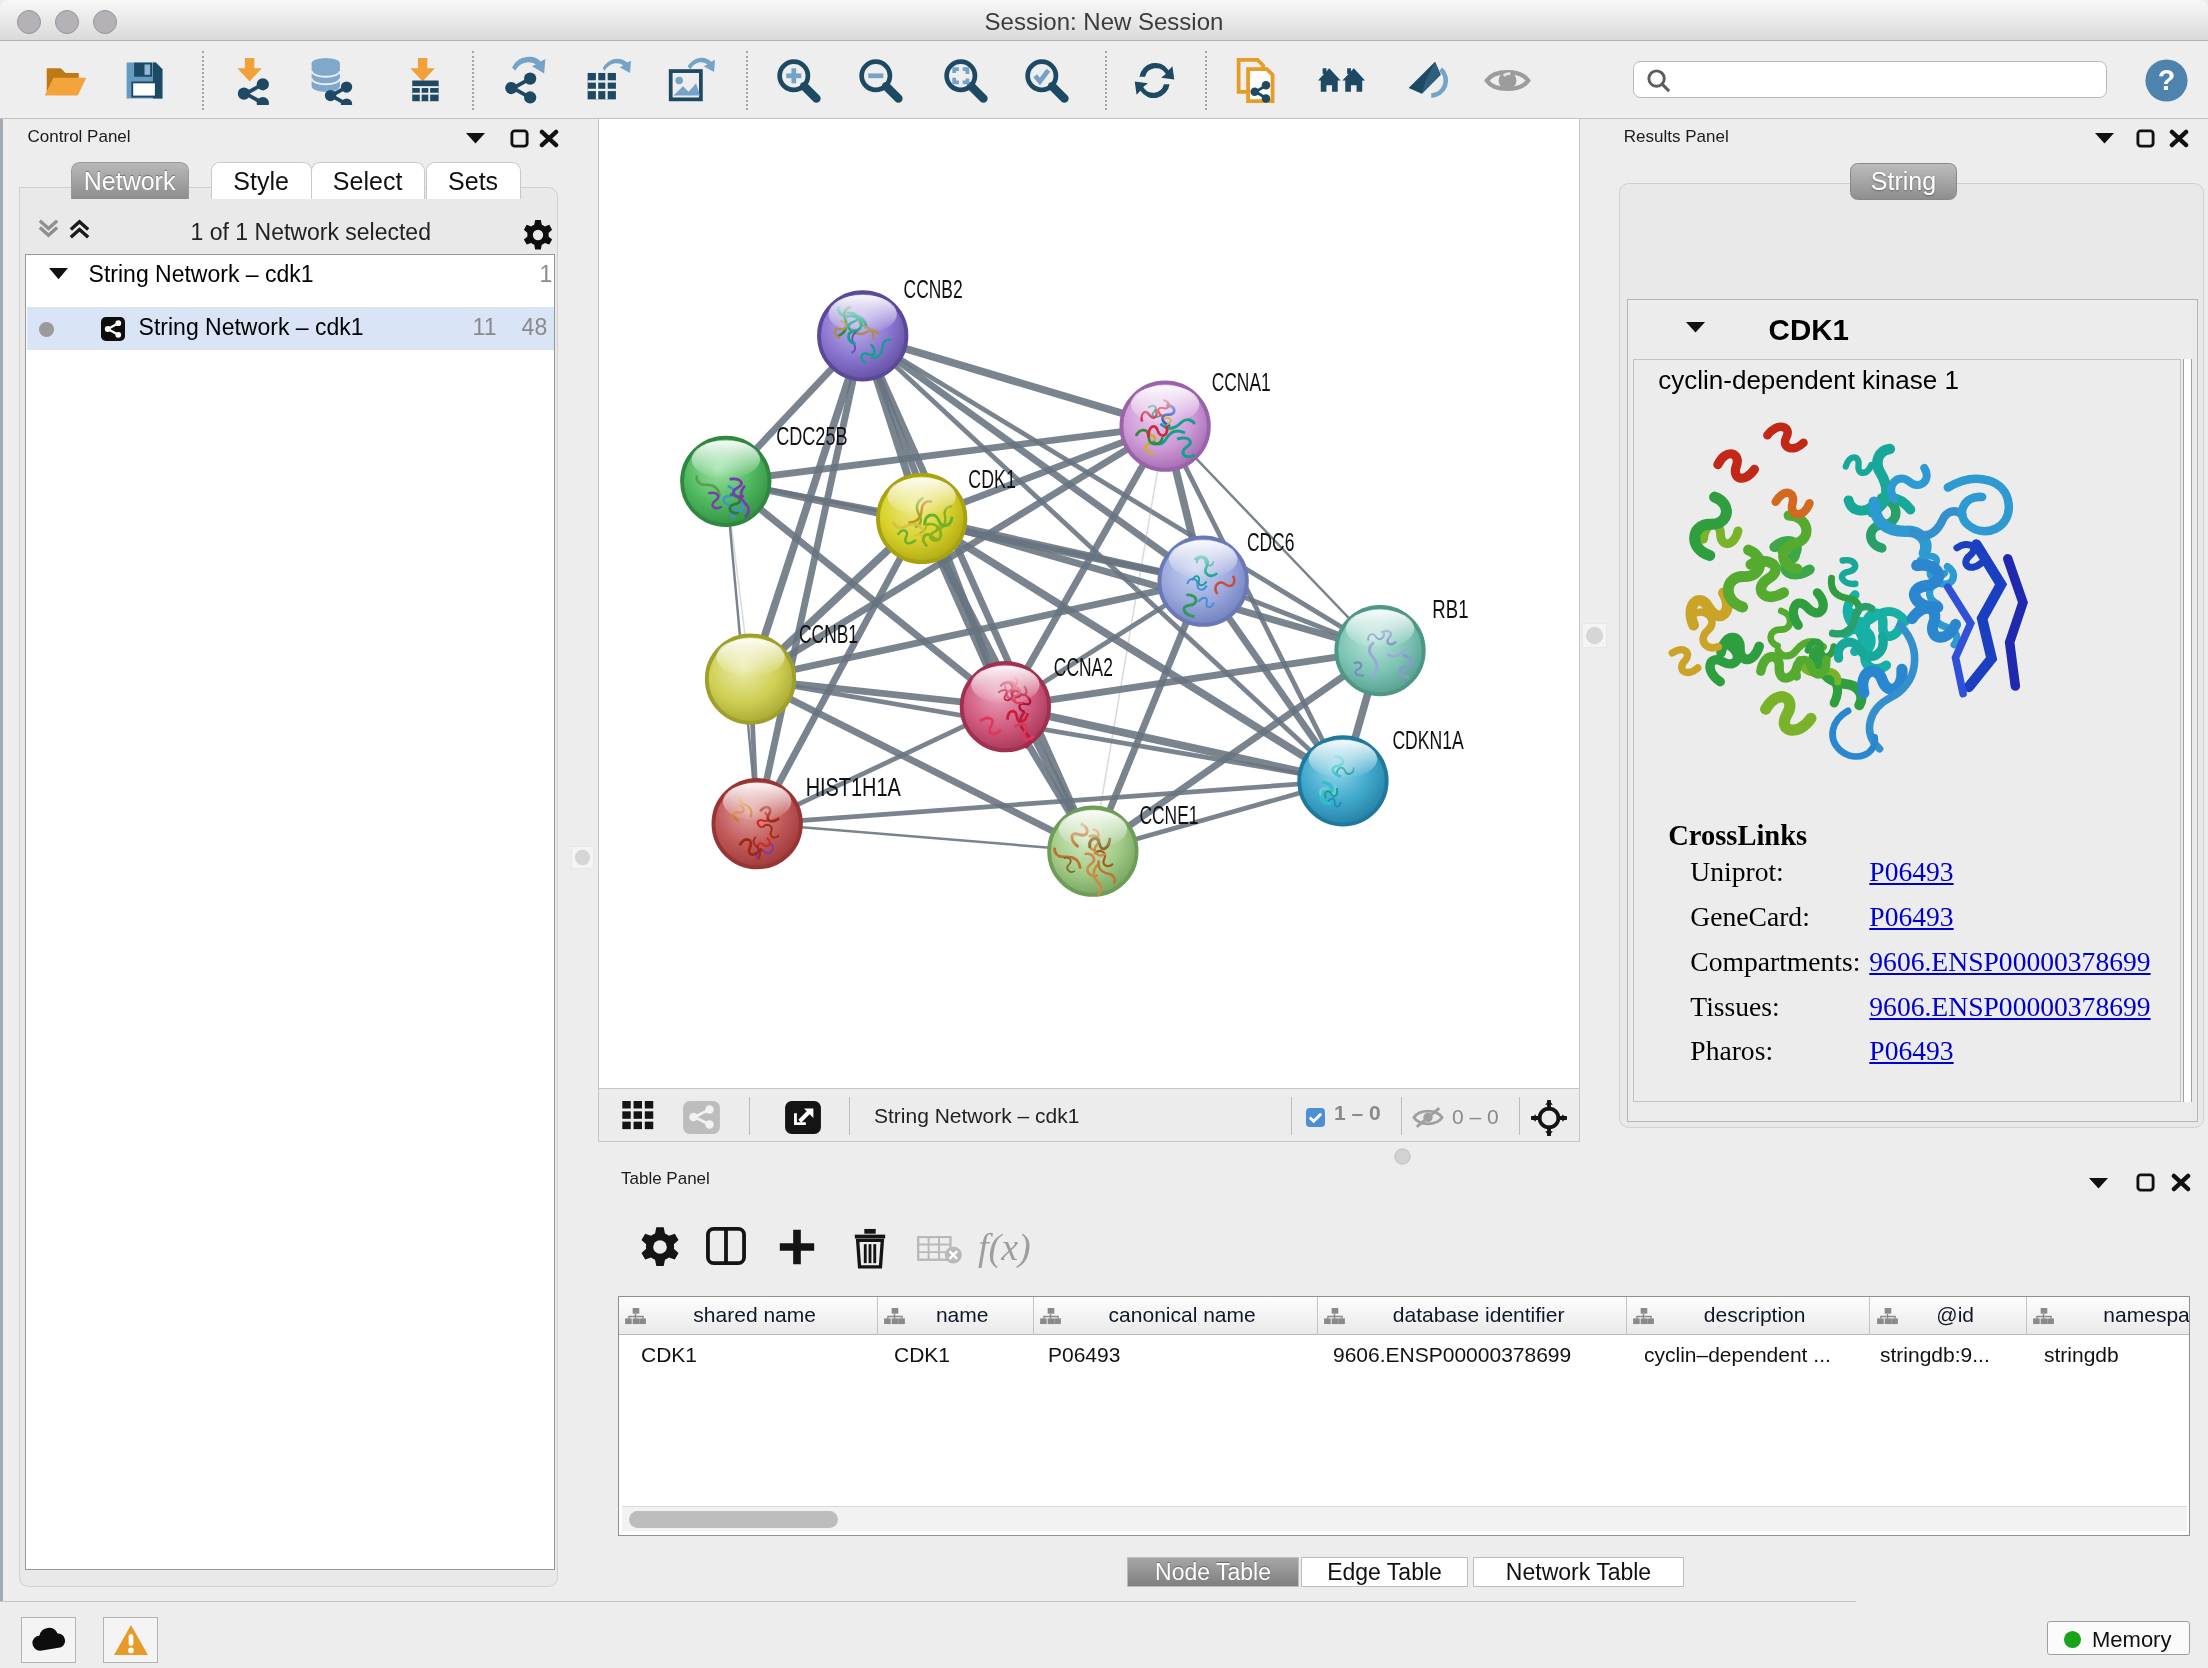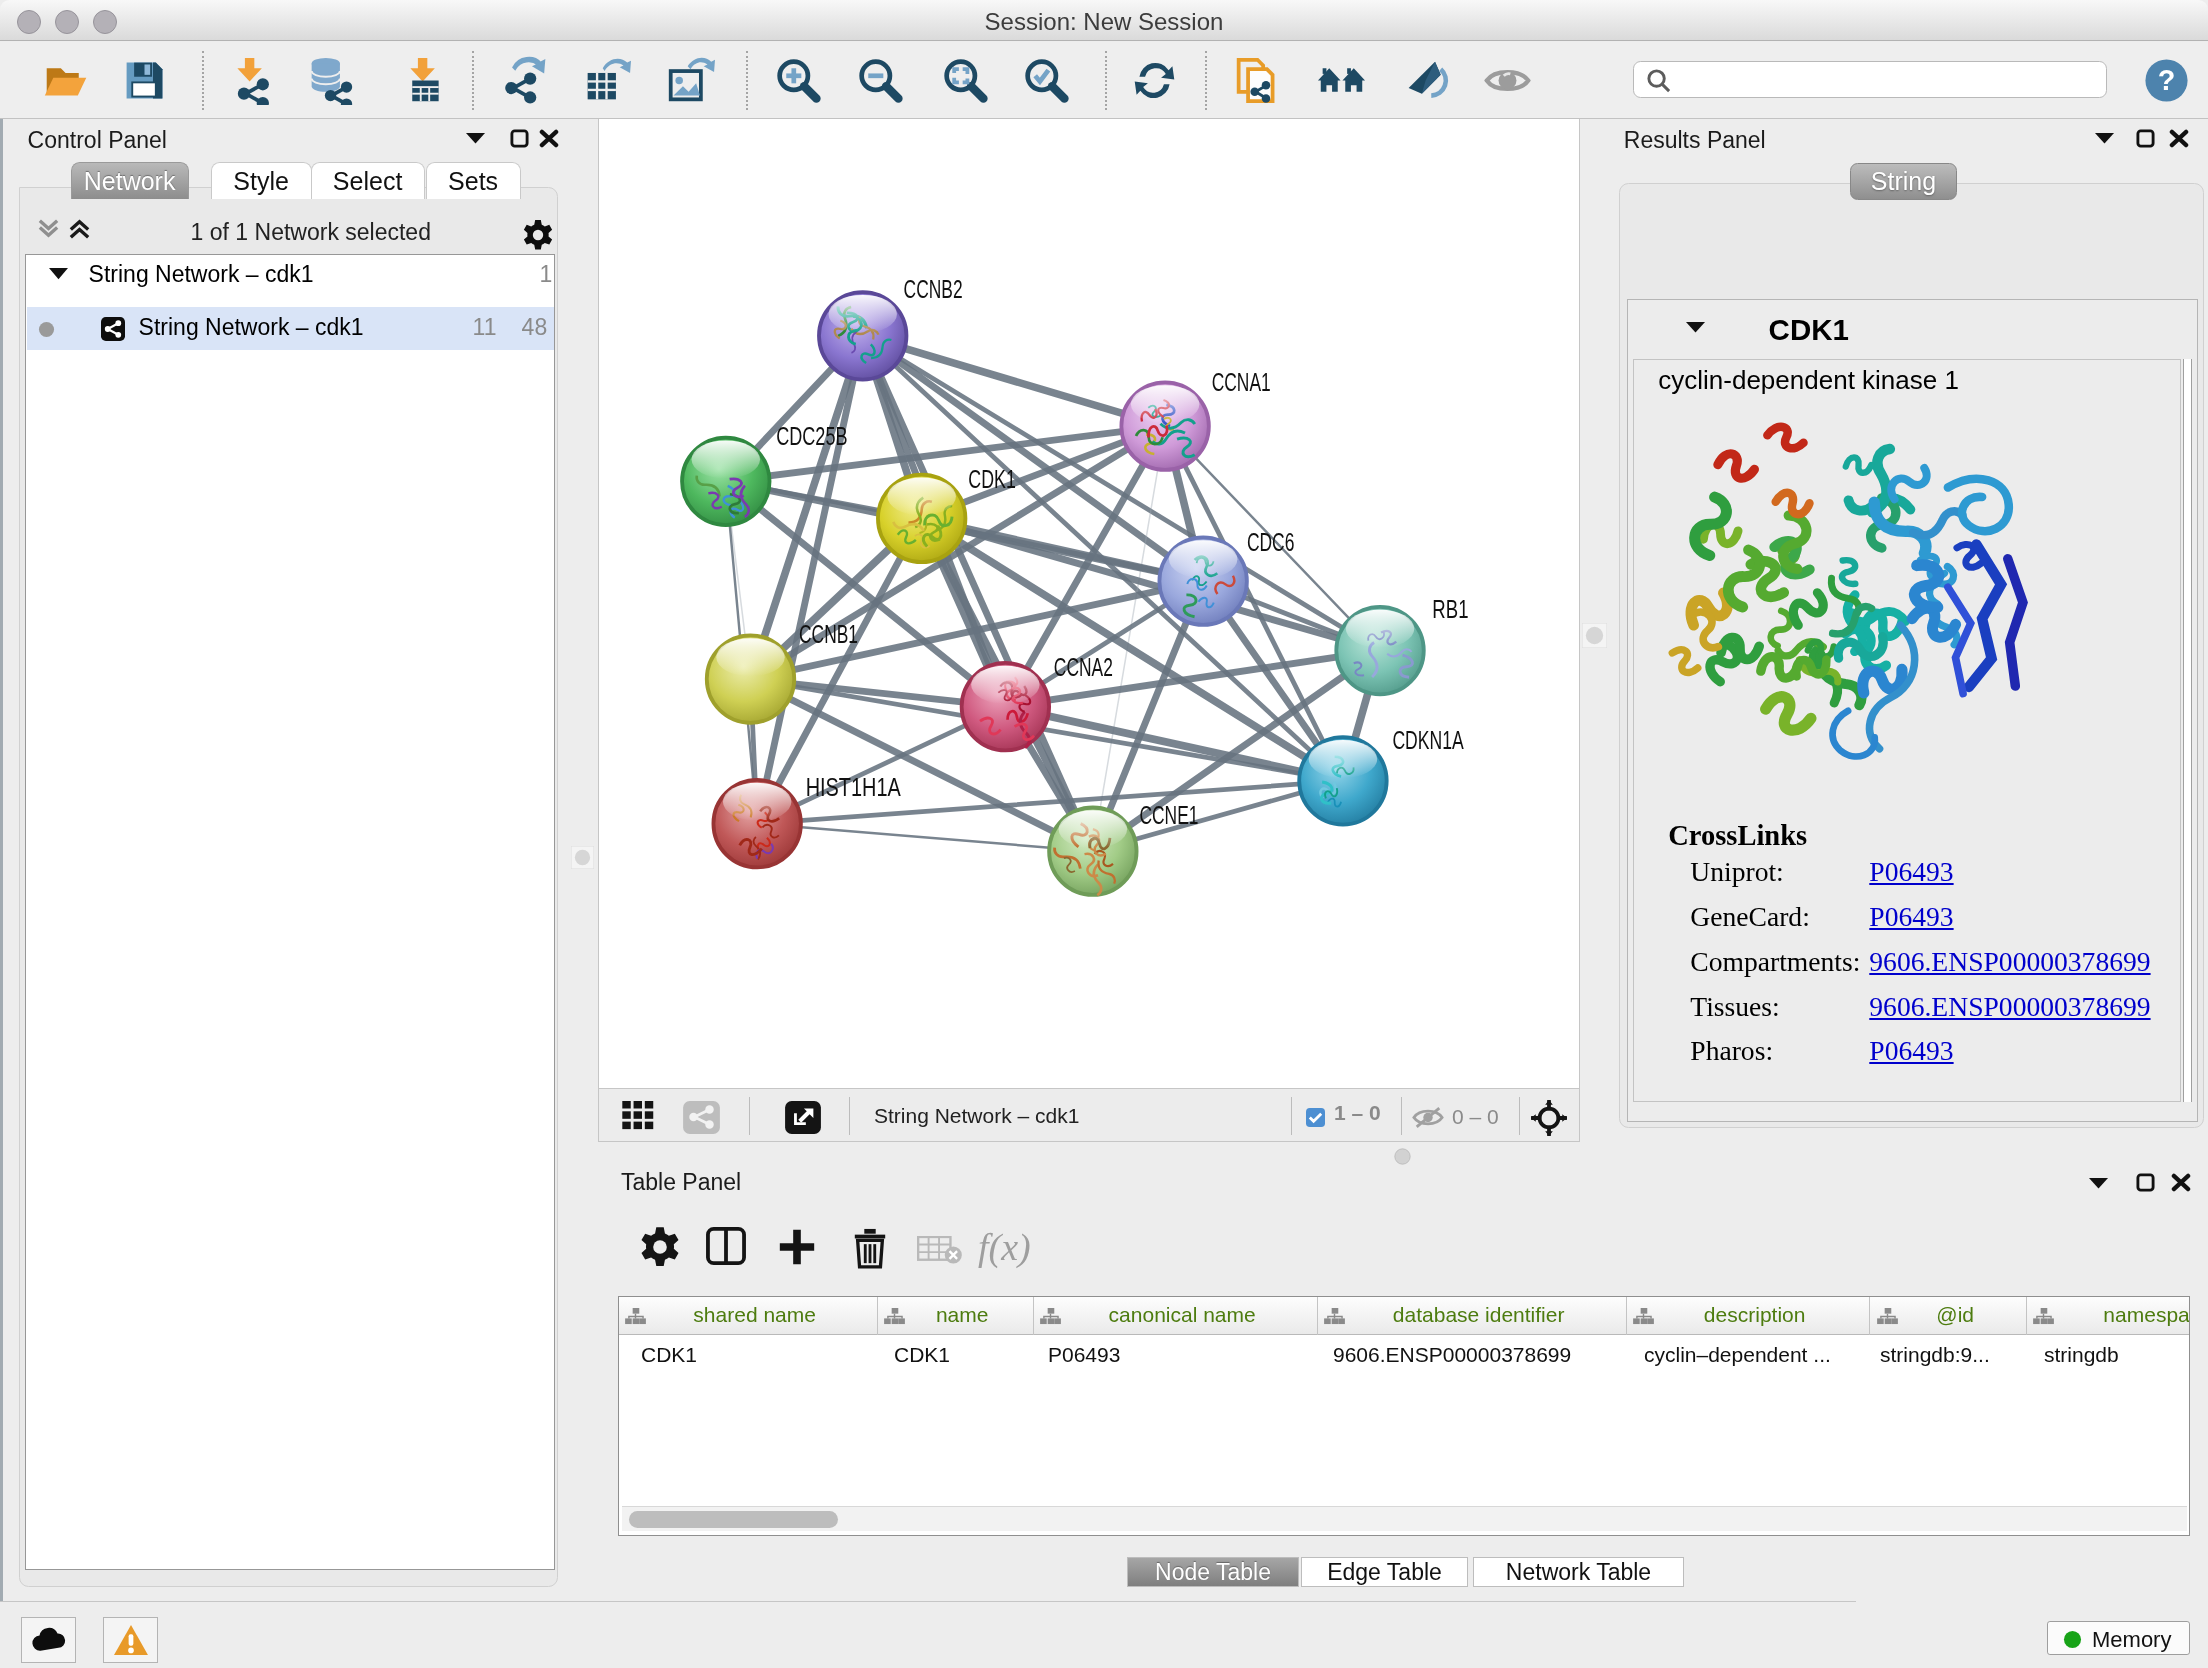--- a/index.html
+++ b/index.html
@@ -12,38 +12,38 @@
   background:linear-gradient(#f8f8f8,#dadada); border-bottom:1px solid #b2b2b2;
   border-radius:9.5px 9.5px 0 0; }
 .tl { width:24px; height:24px; border-radius:50%; background:#b4b1b7; border:1.4px solid #97949b; top:9.5px; }
 #title { top:7.6px; left:0; width:2208px; text-align:center; font-size:24px; color:#3c3c3c; }
 
 #toolbar { left:0; top:42px; width:2208px; height:77px; background:#eeeeee; border-bottom:1px solid #c2c2c2; }
 .ti { position:absolute; top:56px; width:49px; height:49px; }
 .tdiv { position:absolute; top:51px; width:0px; height:59px; border-left:2.9px dotted #a4a4a4; }
 #searchbox { left:1633px; top:61px; width:474px; height:37px; background:#fff; border:1.9px solid #b9b9b9; border-radius:7.6px; }
 
-.ptitle { font-size:23px; color:#1b1b1b; }
+.ptitle { font-size:17px; color:#1b1b1b; }
 
 #cpanel { left:7.6px; top:119px; width:555px; height:1481px; background:#ededed; }
 .tab { position:absolute; z-index:2; top:43px; height:37px; background:#fff; border:1px solid #c9c9c9; border-bottom:none; border-radius:8.6px 8.6px 0 0; text-align:center; font-size:25px; color:#111; line-height:36px; }
 .tabsel { background:linear-gradient(#b9b9b9,#8d8d8d); color:#fff; text-shadow:0 -1px 1px #6e6e6e; border-color:#9a9a9a; }
 #cpbox { left:11.4px; top:68px; width:539px; height:1400px; background:#e9e9e9; border:1px solid #d0d0d0; border-radius:0 9.5px 9.5px 9.5px; }
 #cplist { left:17px; top:135px; width:530px; height:1316px; background:#fff; border:1px solid #979797; }
 .row2 { left:1px; top:52px; width:527px; height:43px; background:#d9e4f7; }
 
 #canvas { left:598px; top:119px; width:982px; height:969px; background:#fff; border-left:1px solid #c6c6c6; border-right:1px solid #c6c6c6;}
 #cantb { left:598px; top:1088px; width:982px; height:54px; background:#ececec; border:1px solid #c6c6c6; z-index:5; }
 .cdiv { position:absolute; top:7.6px; height:38px; width:0; border-left:1px solid #bcbcbc; }
 
 #tpanel { left:571px; top:1158px; width:1638px; height:441px; background:#ededed; z-index:6; }
 #ttable { position:absolute; left:47px; top:138px; width:1572px; height:240px; background:#fff; border:1.9px solid #8f8f8f; overflow:hidden; }
 #thead { position:absolute; left:0; top:0; width:100%; height:38px; background:linear-gradient(#fdfdfd,#eaeaea); border-bottom:1px solid #b9b9b9; }
 .th { position:absolute; top:0; height:38px; border-right:1px solid #c4c4c4; }
-.thl { position:absolute; top:5.7px; width:100%; text-align:center; font-size:21px; color:#4d7c0f; }
+.thl { position:absolute; top:5.7px; width:100%; text-align:center; font-size:21px; color:#0f172a; }
 .td { position:absolute; top:46px; font-size:21px; color:#111; }
 .ttab { position:absolute; top:399px; height:30px; background:#fff; border:1px solid #bdbdbd; font-size:23px; color:#111; text-align:center; line-height:28.5px; }
 
 #rpanel { left:1619px; top:119px; width:590px; height:1481px; background:#ededed; }
 #rbox { left:0px; top:64px; width:585px; height:945px; background:#e9e9e9; border:1px solid #d0d0d0; border-radius:9.5px; }
 #stringtab { left:231px; top:44px; width:107px; height:37px; background:linear-gradient(#bcbcbc,#8f8f8f); border:1px solid #888; border-radius:7.6px; color:#fff; font-size:25px; text-align:center; line-height:35px; text-shadow:0 1px 1.9px #666; }
 #expbox { left:7.6px; top:98px; width:571px; height:76px; border:1.9px solid #b5b5b5; background:#ececec; }
 .btn { position:absolute; top:18px; height:38px; background:#fff; border:1px solid #a8a8a8; border-radius:6.7px; font-size:25px; text-align:center; color:#111; line-height:36px; }
 #cdkbox { left:7.6px; top:180px; width:571px; height:823px; border:1px solid #b5b5b5; background:#ececec; }
 #cdkinner { position:absolute; left:5.7px; top:59px; width:548px; height:743px; border:1px solid #c3c3c3; background:#ececec; }

